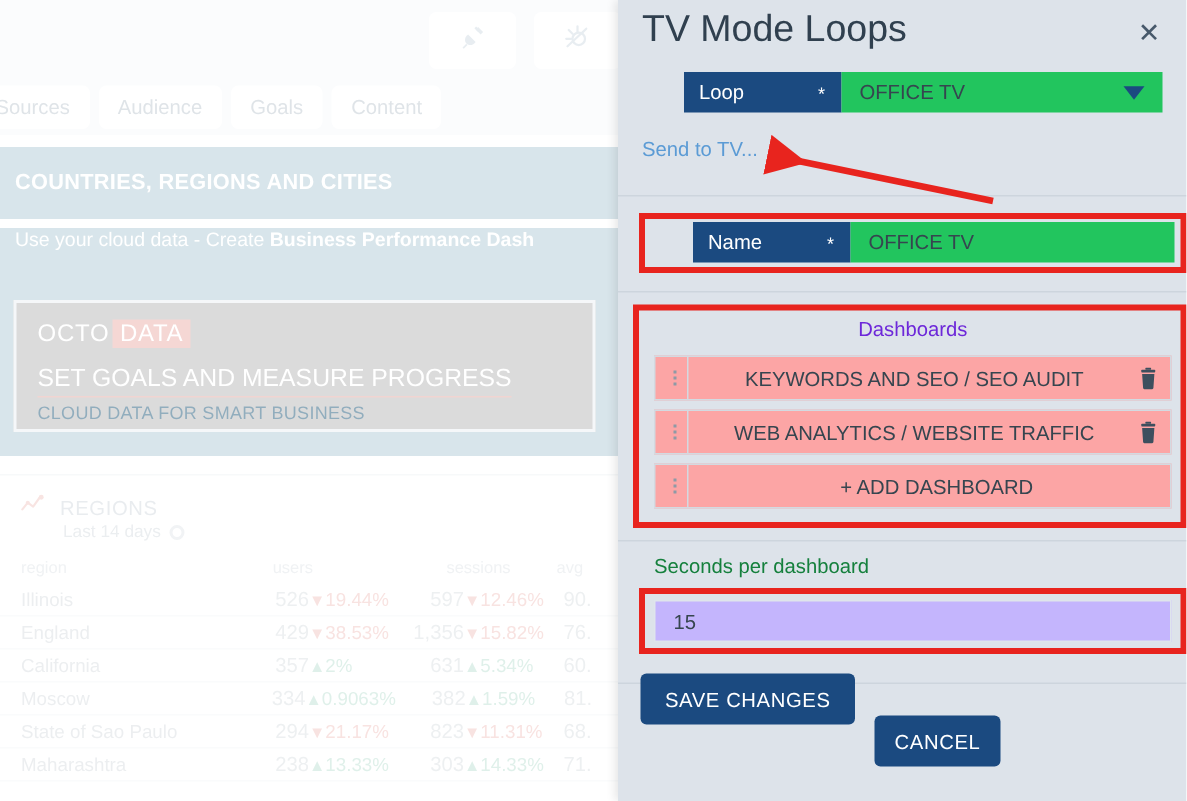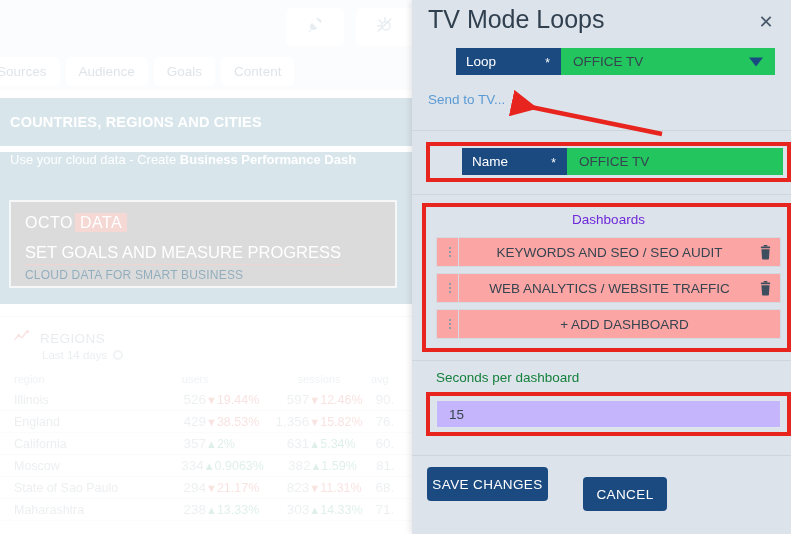--- a/index.html
+++ b/index.html
@@ -288,21 +288,21 @@
     height: 34px;
     background: #1b4a80;
     color: #ffffff;
     border: none;
     border-radius: 4px;
     font-size: 13.5px;
     font-family: "Liberation Sans", sans-serif;
     letter-spacing: .4px;
     cursor: pointer;
   }
-  #btn-save { left: 427px; top: 467px; width: 121px; }
+  #btn-save { left: 427px; top: 449px; width: 143px; }
   #btn-cancel { left: 583px; top: 477px; width: 84px; }
 
   
   #arrow-svg {
     position: absolute; left: 0; top: 0;
     width: 791px; height: 534px;
     pointer-events: none;
   }
 </style>
 </head>

